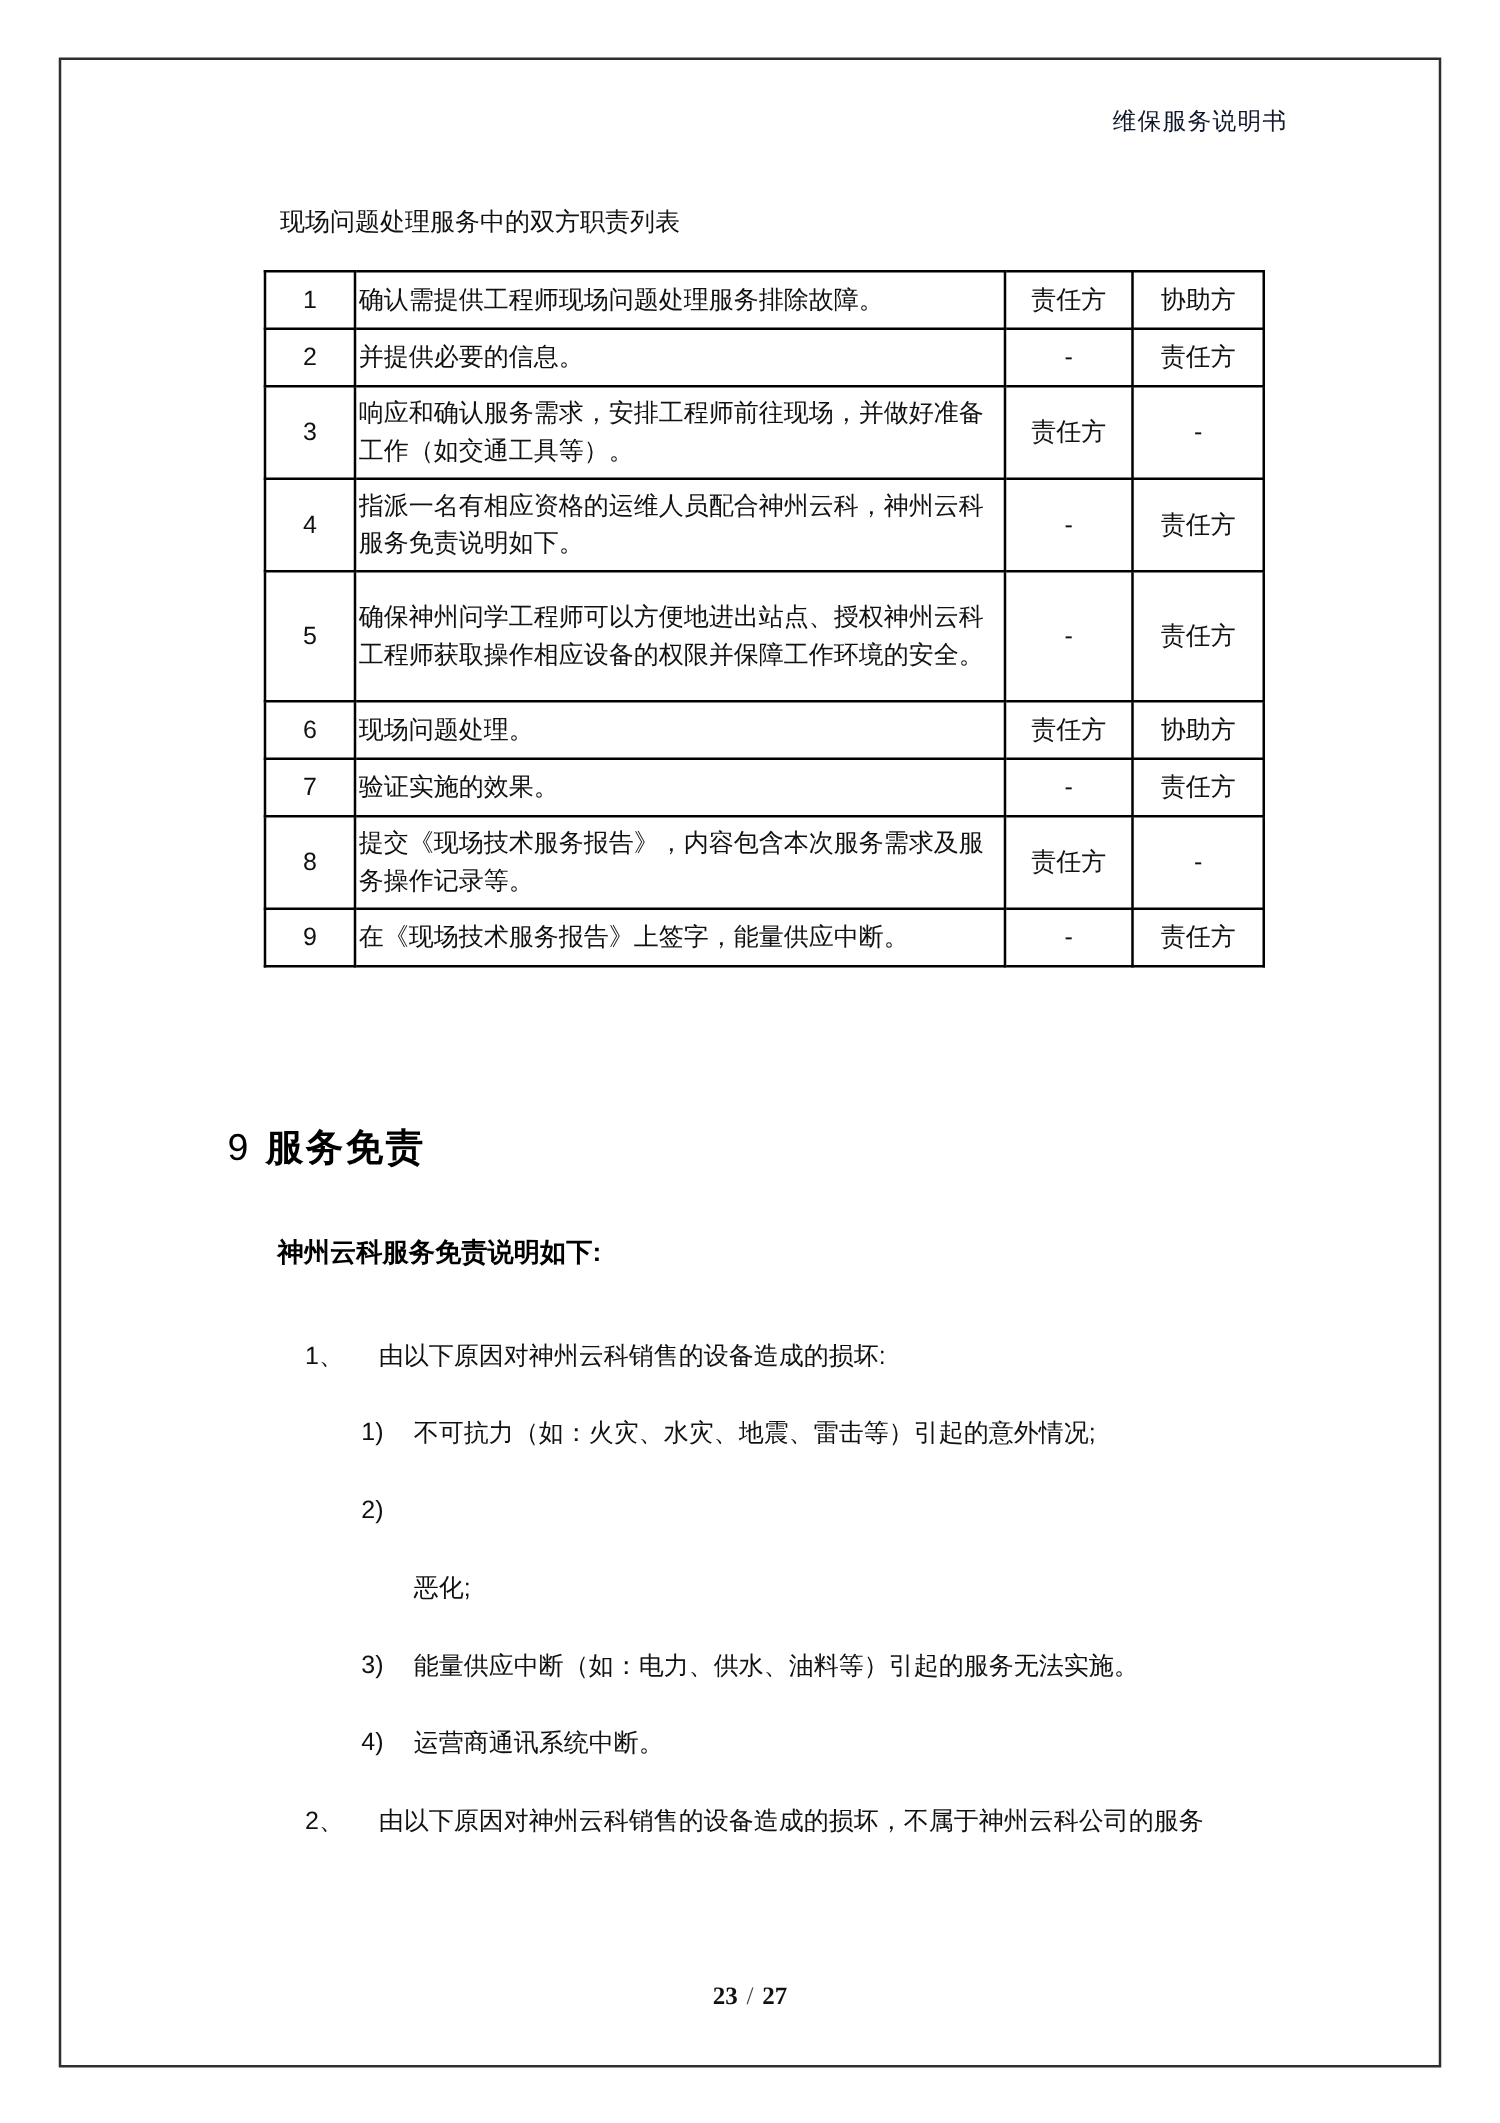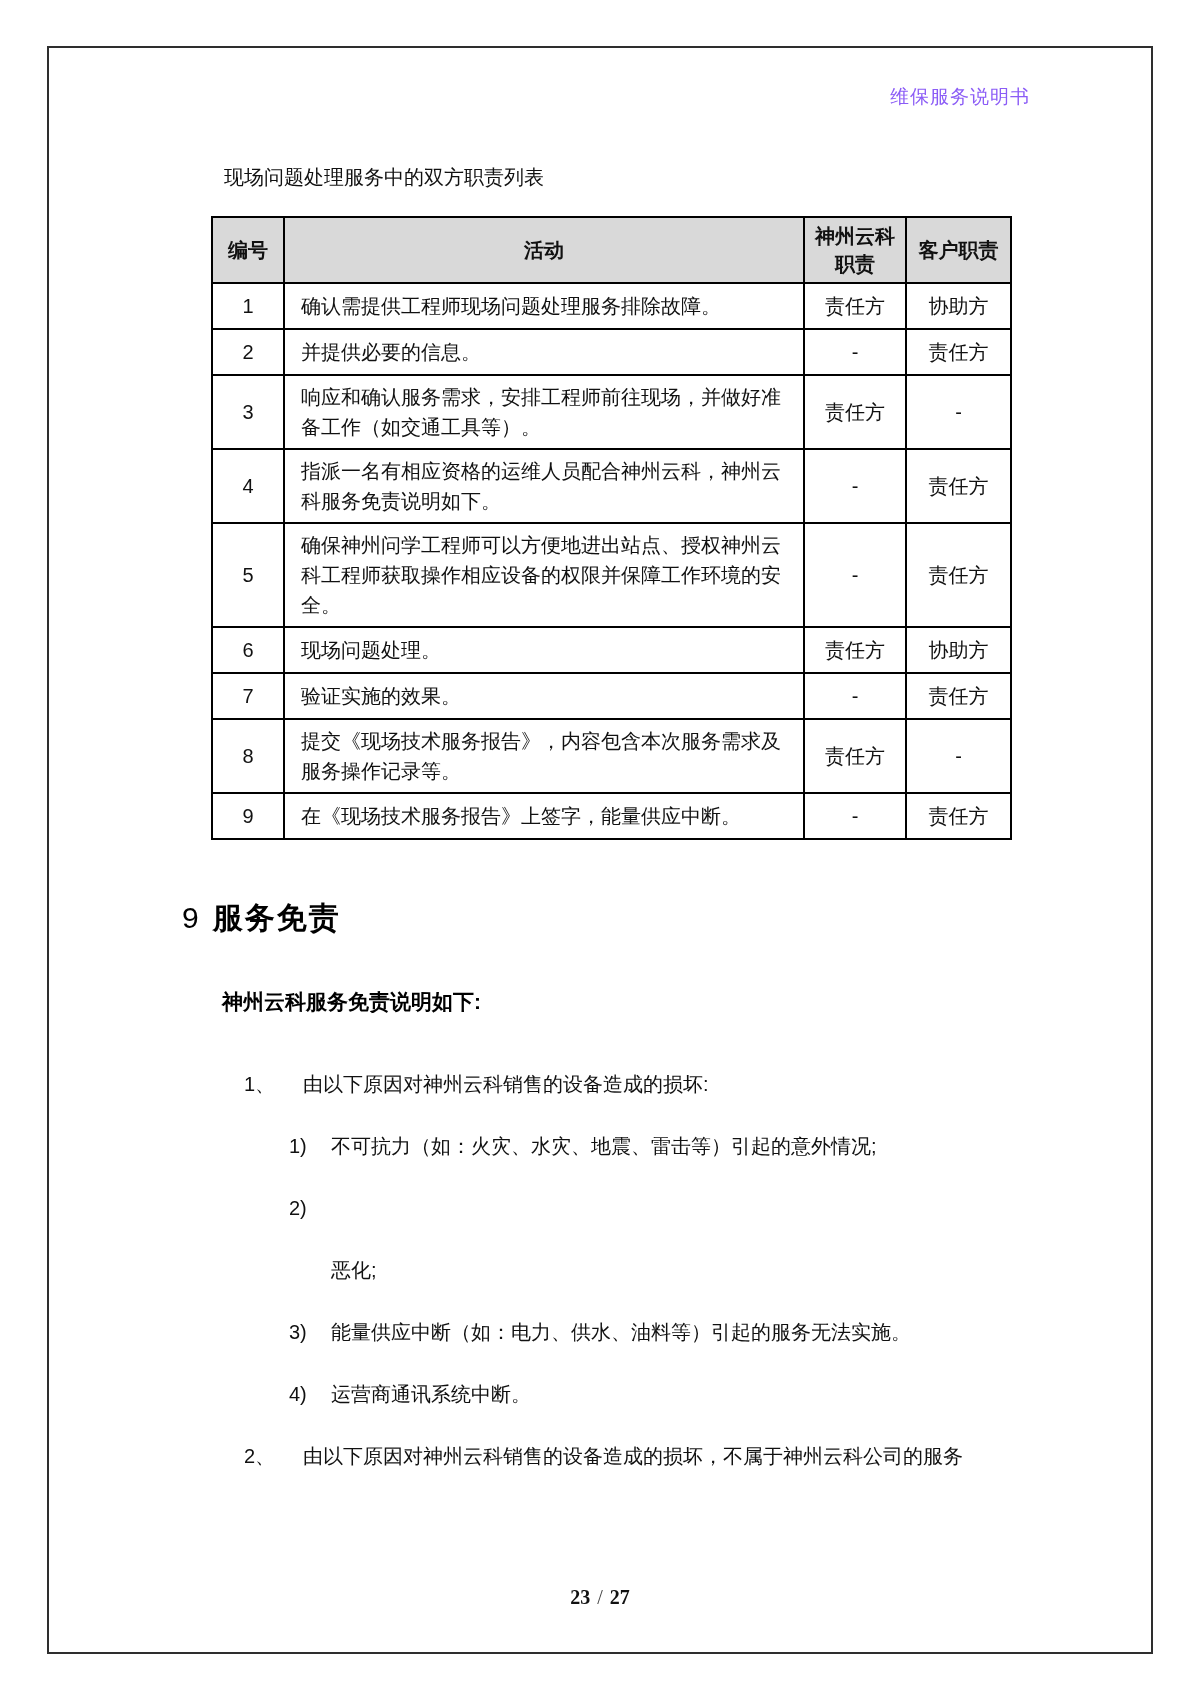--- a/index.html
+++ b/index.html
@@ -12,41 +12,41 @@
   }
   .page-frame {
     position:absolute; left:47px; top:46px;
     width:1106px; height:1608px;
     border:2px solid #2e2e2e;
     pointer-events:none;
   }
   .doc-header {
     position:absolute; top:84px; left:890px;
     font-family:Liberation Sans, sans-serif;
-    font-size:19px; color:#8b5cf6; letter-spacing:1px;
+    font-size:19px; color:#0f172a; letter-spacing:1px;
   }
   .caption {
     position:absolute; left:224px; top:164px;
     font-size:20px; color:#111;
   }
   table.resp-table {
     position:absolute; left:211px; top:216px;
     width:799px; border-collapse:collapse; table-layout:fixed;
     font-size:20px; color:#111;
   }
   .resp-table th, .resp-table td {
     border:2px solid #000;
     text-align:center; vertical-align:middle;
     line-height:30px; padding:6px 4px;
   }
   .resp-table th {
     background:#d9d9d9; font-weight:bold; line-height:28px; padding:4px 2px;
   }
   .resp-table td.activity {
-    text-align:left; padding-left:16px; padding-right:10px;
+    text-align:left; padding-left:2px; padding-right:10px;
   }
   .sec-heading {
     position:absolute; left:182px; top:898px;
     font-size:30px; display:flex; align-items:baseline; gap:14px; color:#000;
   }
   .sec-num { font-weight:400; }
   .sec-title { font-weight:bold; letter-spacing:2px; }
   .intro {
     position:absolute; left:222px; top:988px;
     font-size:21px; font-weight:bold; color:#000;
@@ -80,26 +80,20 @@
 <div class="caption">现场问题处理服务中的双方职责列表</div>
 
 <table class="resp-table">
   <colgroup>
     <col style="width:72px">
       <col style="width:520px">
       <col style="width:102px">
       <col style="width:105px">
   </colgroup>
   <tbody>
-      <tr style="height:64px">
-    <th>编号</th>
-    <th>活动</th>
-    <th><span>神州云科</span><br><span>职责</span></th>
-    <th>客户职责</th>
-  </tr>
   <tr style="height:46px">
     <td>1</td>
     <td class="activity">确认需提供工程师现场问题处理服务排除故障。</td>
     <td>责任方</td>
     <td>协助方</td>
   </tr>
   <tr style="height:46px">
     <td>2</td>
     <td class="activity">并提供必要的信息。</td>
     <td>-</td>

